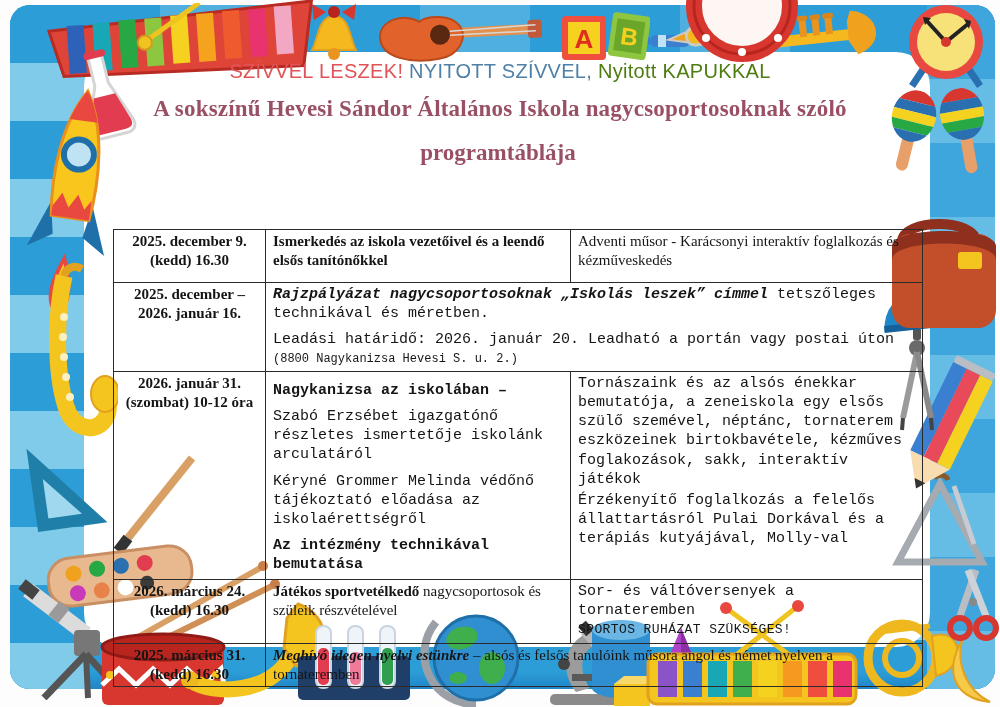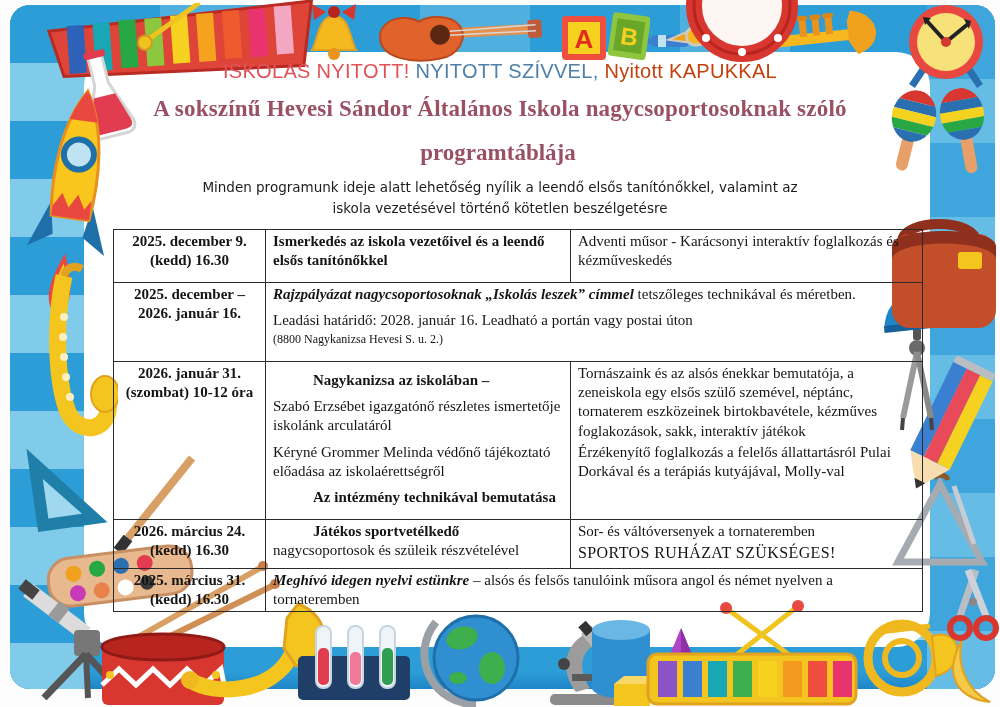--- a/index.html
+++ b/index.html
@@ -17,41 +17,41 @@
   .strip-bottom{position:absolute;left:0;right:0;bottom:0;height:62px;
          background:linear-gradient(180deg,#8fd2ee 0 13px,#2c9dd7 13px 72%,#1f86c8 100%);}
   .canvas{position:absolute;left:84px;top:52px;right:70px;bottom:60px;background:#fff;
          border-radius:34px;z-index:2;}
   .deco-layer{position:absolute;inset:0;z-index:3;pointer-events:none;}
   .deco{position:absolute;}
   
   .content{position:absolute;inset:0;z-index:5;}
   .t1{position:absolute;left:0;right:0;top:60px;text-align:center;
       font-family:"Liberation Sans",sans-serif;font-size:20px;letter-spacing:.3px;}
-  .t1 .p1{color:#e05356;} .t1 .p2{color:#4f80a7;text-align:right;} .t1 .p3{color:#c2410c;}
+  .t1 .p1{color:#e05356;} .t1 .p2{color:#4f80a7;text-align:right;} .t1 .p3{color:#4d7c0f;}
   .t2{position:absolute;left:0;right:0;top:96px;text-align:center;font-weight:bold;
       font-size:23px;color:#9a5064;letter-spacing:.2px;}
   .t3{position:absolute;left:0;right:4px;top:140px;text-align:center;font-weight:bold;
       font-size:23px;color:#9a5064;}
   .subtitle{position:absolute;left:190px;width:620px;top:177px;text-align:center;
       font-family:"DejaVu Sans",sans-serif;font-size:13.5px;line-height:1.55;color:#1c1c1c;}
   
   table.prog{position:absolute;left:113px;top:229px;width:809px;border-collapse:collapse;
       table-layout:fixed;font-size:15px;color:#151515;background:transparent;}
   table.prog th,table.prog td{border:1px solid #2b2b2b;vertical-align:top;
       padding:2px 7px;line-height:1.28;}
   table.prog th{height:20px;text-align:center;font-size:15.5px;padding:1px 2px;
       letter-spacing:.4px;vertical-align:middle;}
   td.date{width:152px;text-align:center;font-weight:bold;vertical-align:middle;padding:2px 3px;}
   col.c1{width:152px;} col.c2{width:305px;} col.c3{width:352px;}
-  td p{margin:0 0 2px 0;}
+  td p{margin:0 0 2px 0;font-family:Liberation Mono, monospace;}
   .bi{font-weight:bold;font-style:italic;}
-  .b{font-weight:bold;margin-left:40px;}
+  .b{font-weight:bold;}
   .small{font-size:12px;}
-  .caps{font-size:16px;letter-spacing:.4px;}
+  .caps{font-size:13px;letter-spacing:.4px;}
   .gap{margin-top:7px;}
   .r1{height:53px;} .r2{height:79px;} .r3{height:158px;} .r4{height:32px;} .r5{height:40px;}
 </style>
 </head>
 <body>
 
 <div class="page">
 
   <div class="frame">
     <div class="strip-top"></div>
@@ -371,46 +371,45 @@
       <circle cx="70" cy="40" r="48" fill="#fdf6f2" stroke="#d8372f" stroke-width="16"></circle>
       <circle cx="70" cy="40" r="48" fill="none" stroke="#b8251f" stroke-width="3"></circle>
       <circle cx="34" cy="72" r="4" fill="#fff"></circle>
         <circle cx="70" cy="86" r="4" fill="#fff"></circle>
         <circle cx="106" cy="72" r="4" fill="#fff"></circle>
     </svg>
 
   </div>
 
   <div class="content">
-    <div class="t1"><span class="p1">ISKOLÁS NYITOTT!</span><span class="p2"> NYITOTT SZÍVVEL,</span><span class="p3"> Nyitott KAPUKKAL</span></div>
+    <div class="t1"><span class="p1">SZÍVVEL LESZEK!</span><span class="p2"> NYITOTT SZÍVVEL,</span><span class="p3"> Nyitott KAPUKKAL</span></div>
 
     <div class="t2">A sokszínű Hevesi Sándor Általános Iskola  nagycsoportosoknak szóló</div>
     <div class="t3">programtáblája</div>
 
-    <div class="subtitle">Minden programunk ideje alatt lehetőség nyílik a leendő elsős tanítónőkkel, valamint az iskola vezetésével történő kötetlen beszélgetésre</div>
 
     <table class="prog">
       <colgroup>
           <col class="c1">
           <col class="c2">
           <col class="c3">
         </colgroup>
       <tbody>
 
       <tr class="r1">
         <td class="date">2025. december 9. (kedd) 16.30</td>
         <td class="b">Ismerkedés az iskola vezetőivel és a leendő elsős tanítónőkkel</td>
         <td>Adventi műsor - Karácsonyi interaktív foglalkozás és kézműveskedés</td>
       </tr>
 
       <tr class="r2">
         <td class="date">2025. december – 2026. január 16.</td>
         <td colspan="2">
           <p><span class="bi">Rajzpályázat nagycsoportosoknak „Iskolás leszek” címmel</span><span> tetszőleges technikával és méretben.</span></p>
-          <p class="gap">Leadási határidő: 2028. január 16. Leadható a portán vagy postai úton</p>
+          <p class="gap">Leadási határidő: 2026. január 20. Leadható a portán vagy postai úton</p>
           <p class="small">(8800 Nagykanizsa Hevesi S. u. 2.)</p>
         </td>
       </tr>
 
       <tr class="r3">
         <td class="date">2026. január 31. (szombat) 10-12 óra</td>
         <td>
           <p class="b gap">Nagykanizsa az iskolában –</p>
           <p class="gap">Szabó Erzsébet igazgatónő részletes ismertetője iskolánk arculatáról</p>
           <p class="gap">Kéryné Grommer Melinda védőnő tájékoztató előadása az iskolaérettségről</p>

